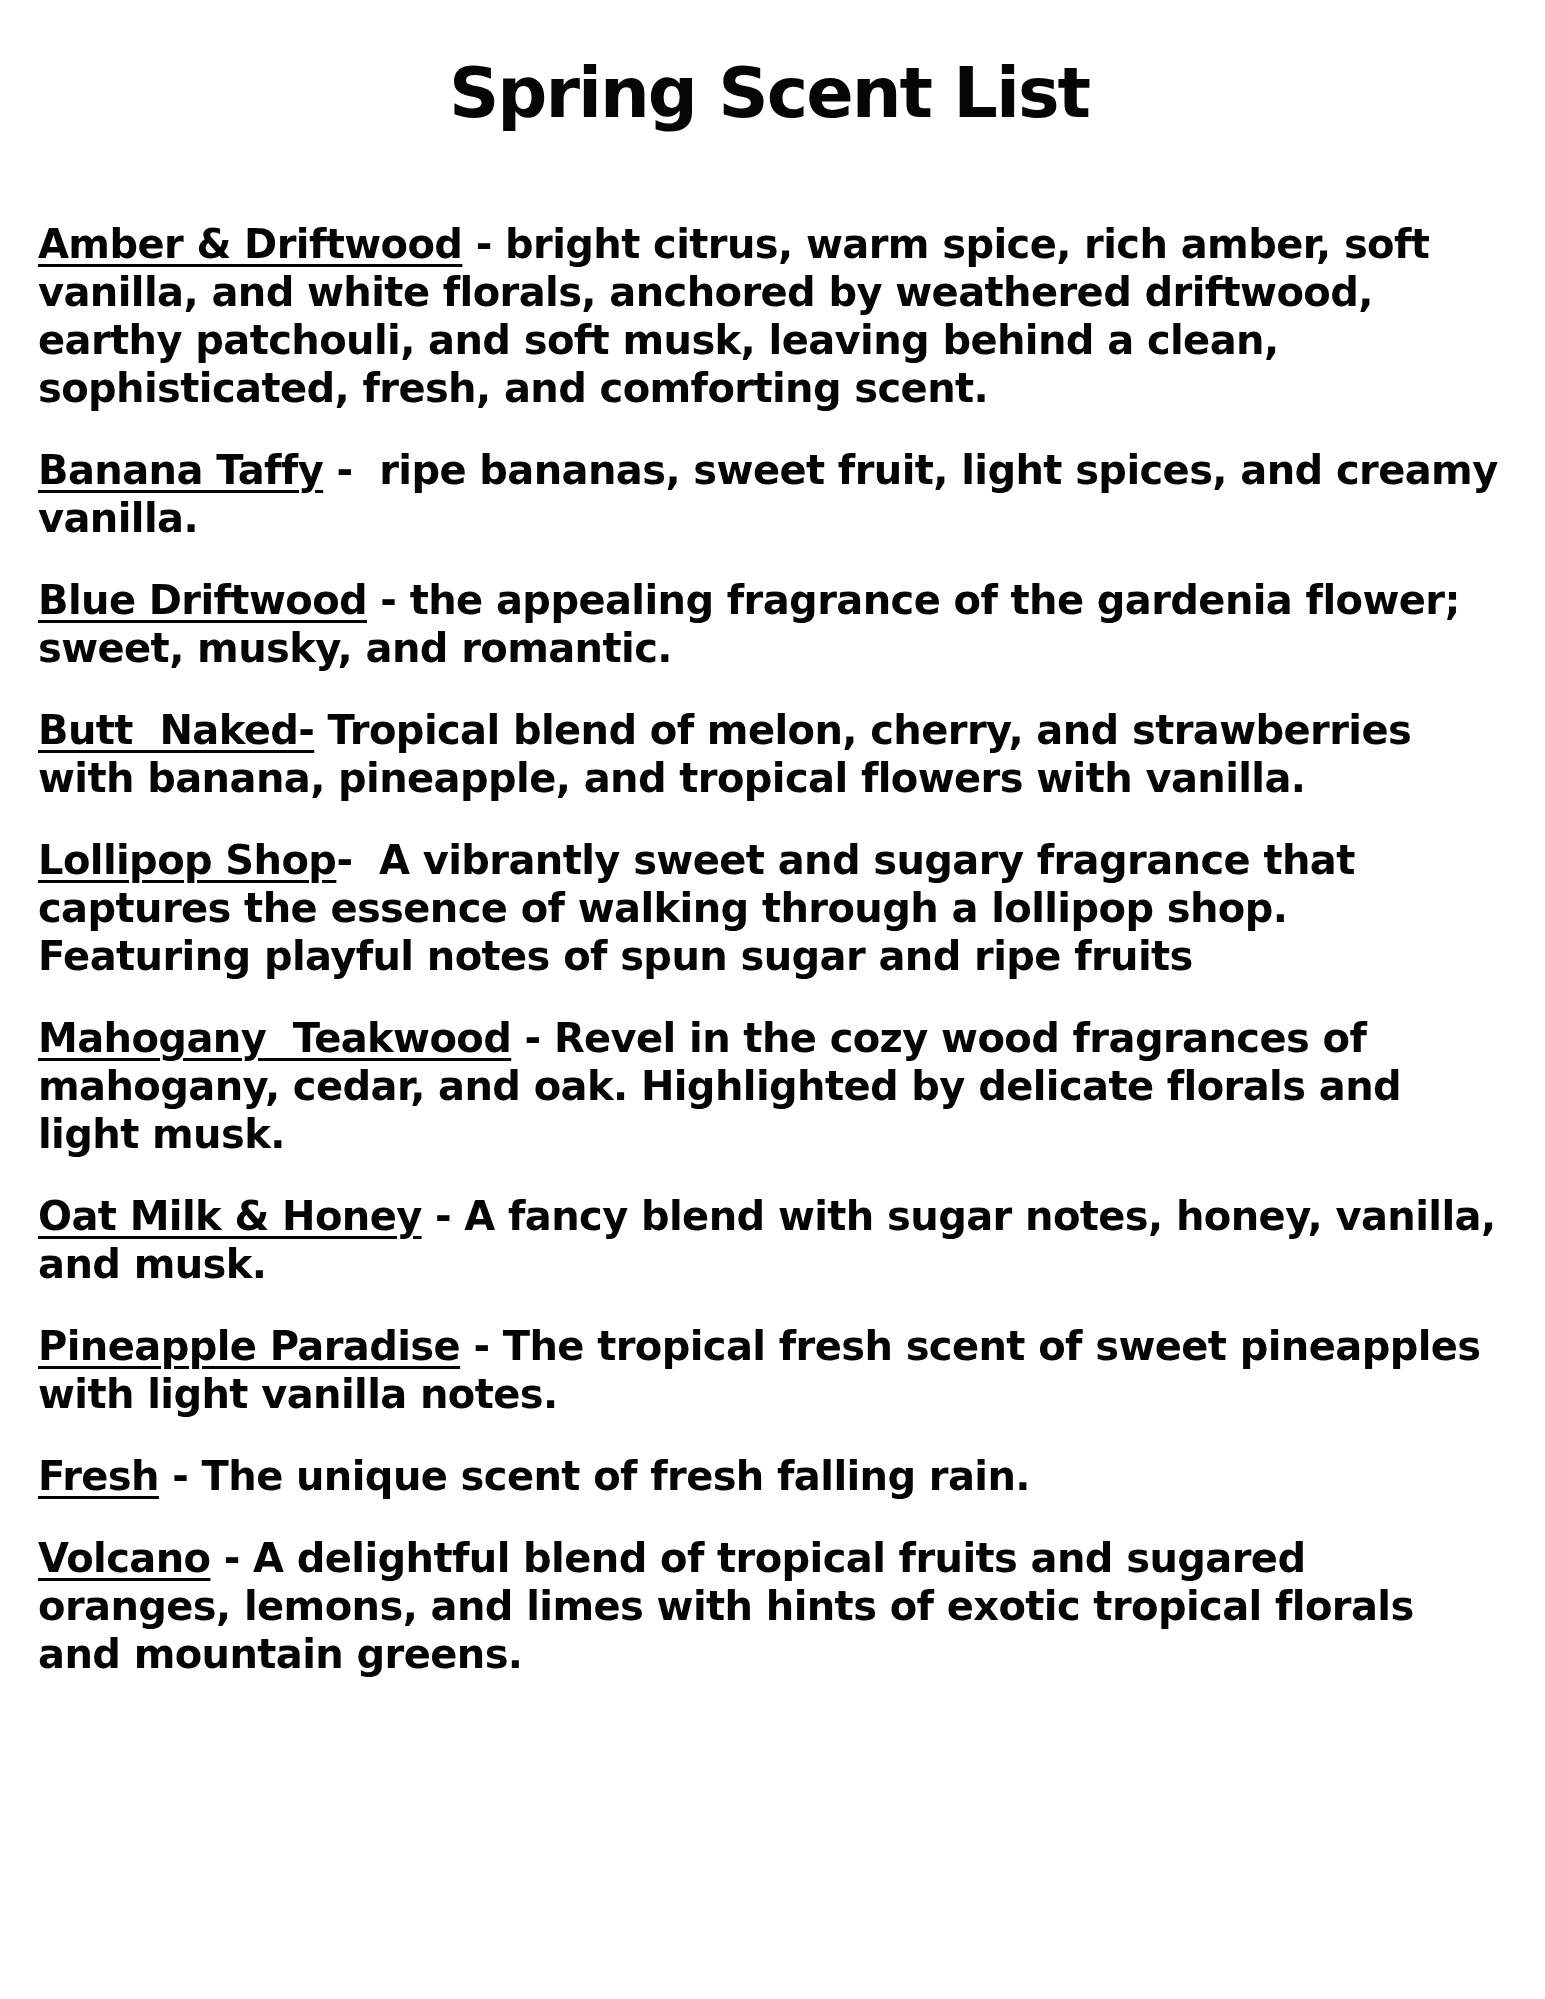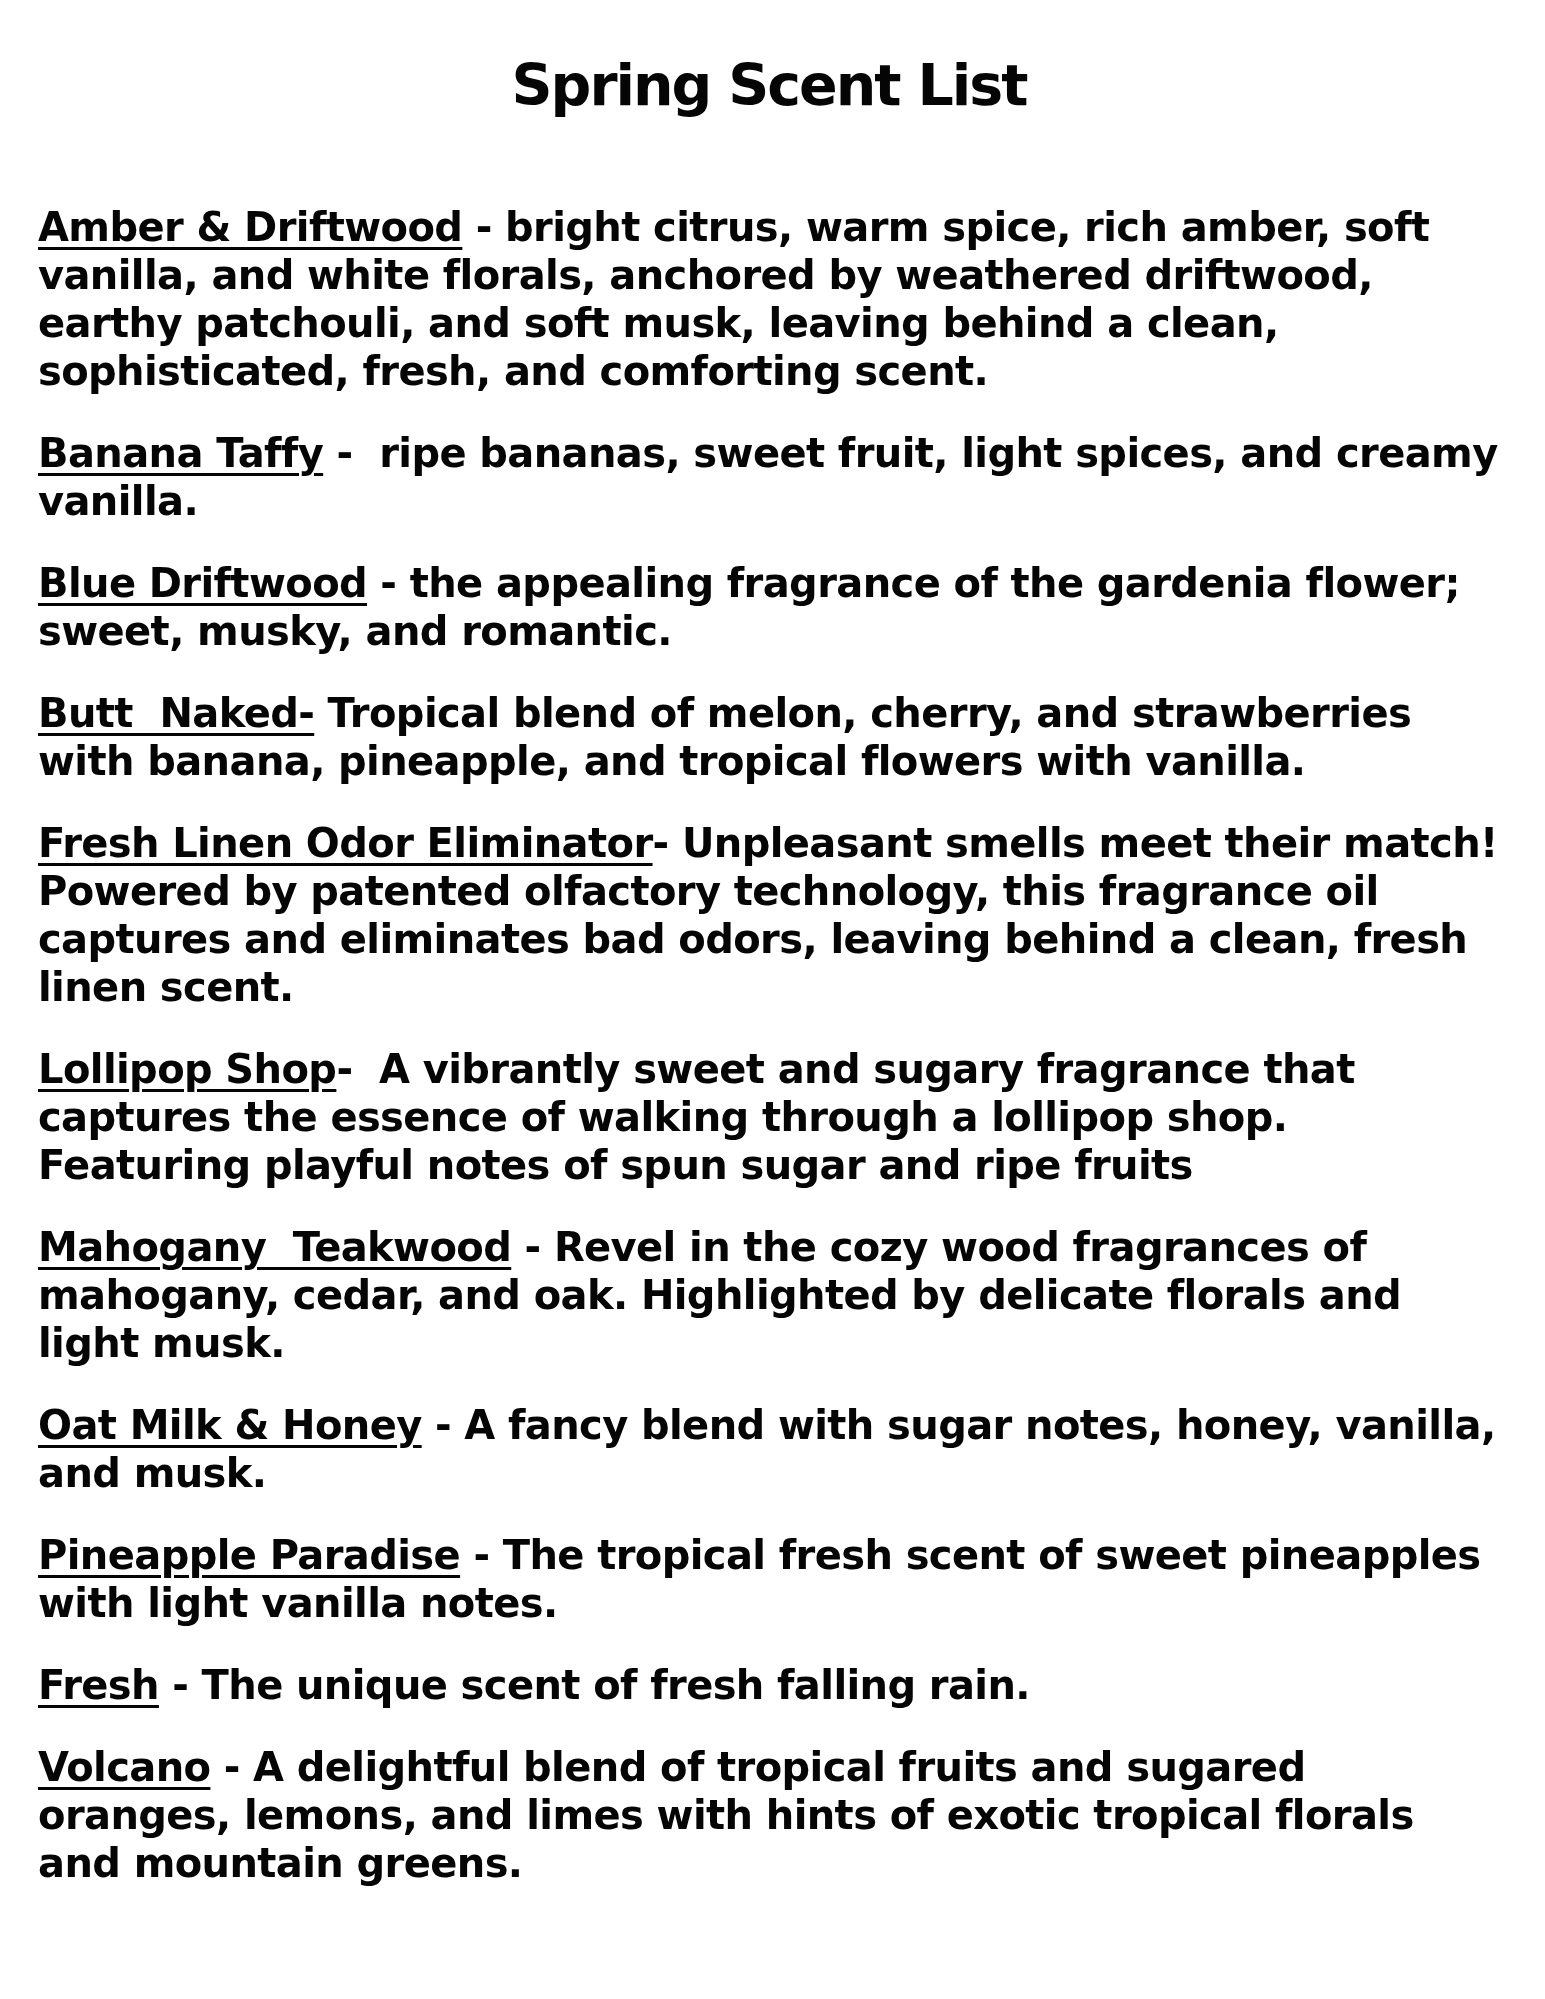--- a/index.html
+++ b/index.html
@@ -16,21 +16,21 @@
   }
   .page {
     box-sizing: border-box;
     width: 1545px;
     height: 1999px;
     padding: 50px 45px 0 38px;
   }
   .page-title {
     margin: 0 0 82px 0;
     text-align: center;
-    font-size: 57px;
+    font-size: 70px;
     line-height: 1.25;
     font-weight: 800;
     letter-spacing: -2px;
     color: #050505;
   }
   .scent-list {
     display: block;
   }
   .scent {
     margin: 0 0 34px 0;
@@ -58,21 +58,20 @@
 
   <div class="scent-list">
   <p class="scent"><span class="scent-name">Amber &amp; Driftwood</span><span class="scent-separator"> - </span><span class="scent-description">bright citrus, warm spice, rich amber, soft vanilla, and white florals, anchored by weathered driftwood, earthy patchouli, and soft musk, leaving behind a clean, sophisticated, fresh, and comforting scent.</span></p>
 
   <p class="scent"><span class="scent-name">Banana Taffy</span><span class="scent-separator"> -  </span><span class="scent-description">ripe bananas, sweet fruit, light spices, and creamy vanilla.</span></p>
 
   <p class="scent"><span class="scent-name">Blue Driftwood</span><span class="scent-separator"> - </span><span class="scent-description">the appealing fragrance of the gardenia flower; sweet, musky, and romantic.</span></p>
 
   <p class="scent"><span class="scent-name">Butt  Naked-</span><span class="scent-separator"> </span><span class="scent-description">Tropical blend of melon, cherry, and strawberries with banana, pineapple, and tropical flowers with vanilla.</span></p>
 
-  <p class="scent"><span class="scent-name">Fresh Linen Odor Eliminator</span><span class="scent-separator">- </span><span class="scent-description">Unpleasant smells meet their match!  Powered by patented olfactory technology, this fragrance oil captures and eliminates bad odors, leaving behind a clean, fresh linen scent.</span></p>
 
 
   <p class="scent"><span class="scent-name">Lollipop Shop</span><span class="scent-separator">-  </span><span class="scent-description">A vibrantly sweet and sugary fragrance that captures the essence of walking through a lollipop shop. Featuring playful notes of spun sugar and ripe fruits</span></p>
 
   <p class="scent"><span class="scent-name">Mahogany  Teakwood</span><span class="scent-separator"> - </span><span class="scent-description">Revel in the cozy wood fragrances of mahogany, cedar, and oak. Highlighted by delicate florals and light musk.</span></p>
 
   <p class="scent"><span class="scent-name">Oat Milk &amp; Honey</span><span class="scent-separator"> - </span><span class="scent-description">A fancy blend with sugar notes, honey, vanilla, and musk.</span></p>
 
   <p class="scent"><span class="scent-name">Pineapple Paradise</span><span class="scent-separator"> - </span><span class="scent-description">The tropical fresh scent of sweet pineapples with light vanilla notes.</span></p>
 

